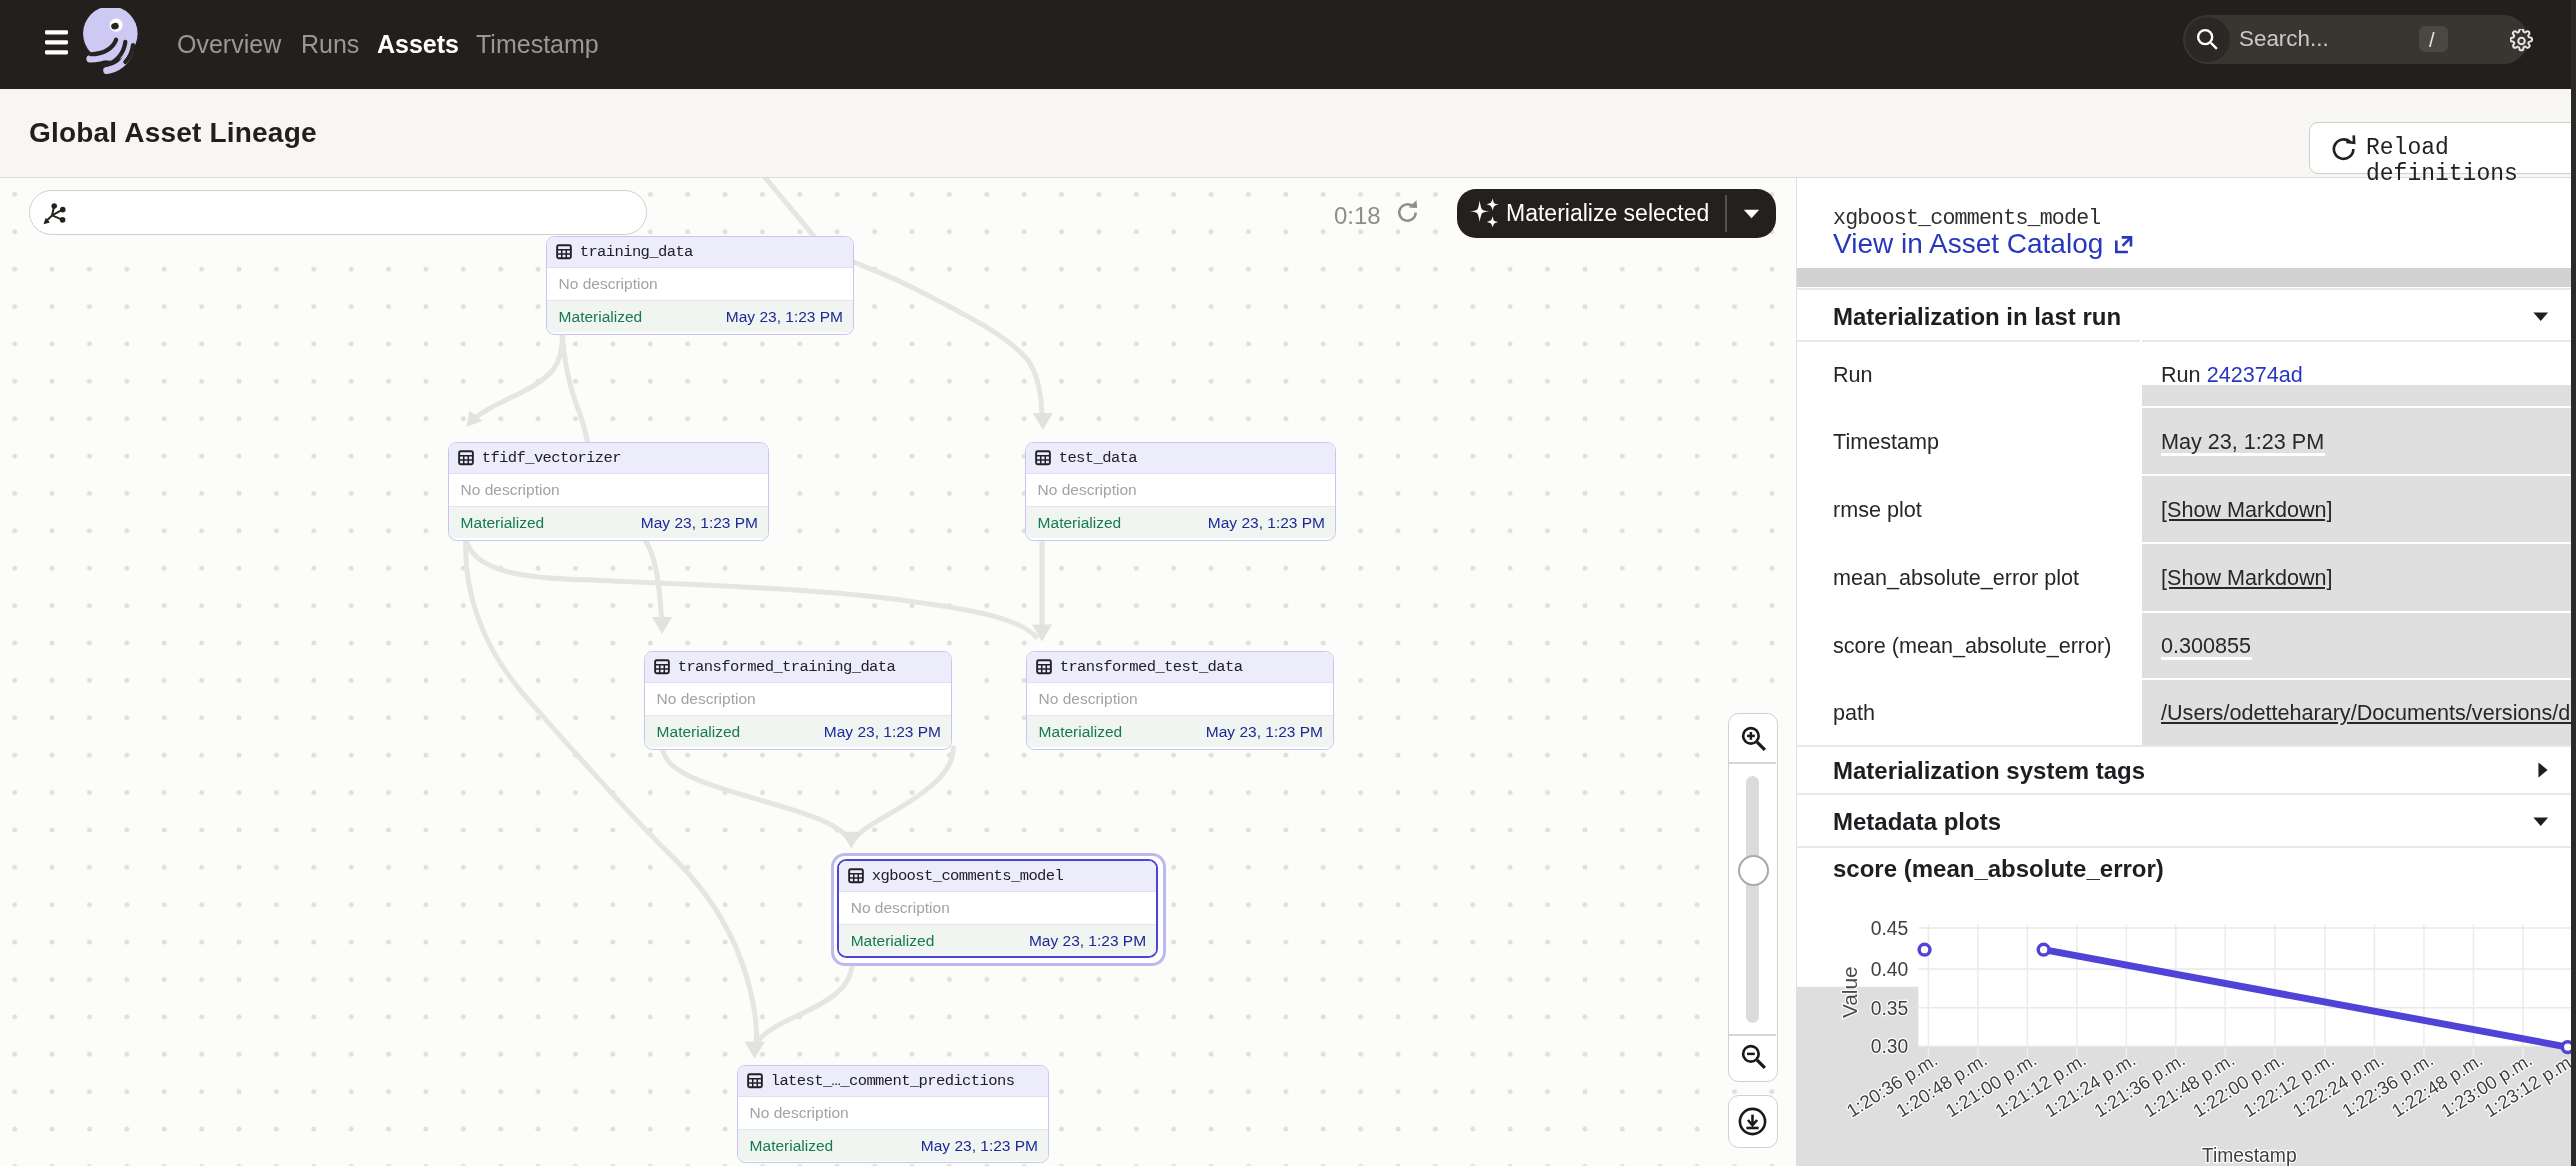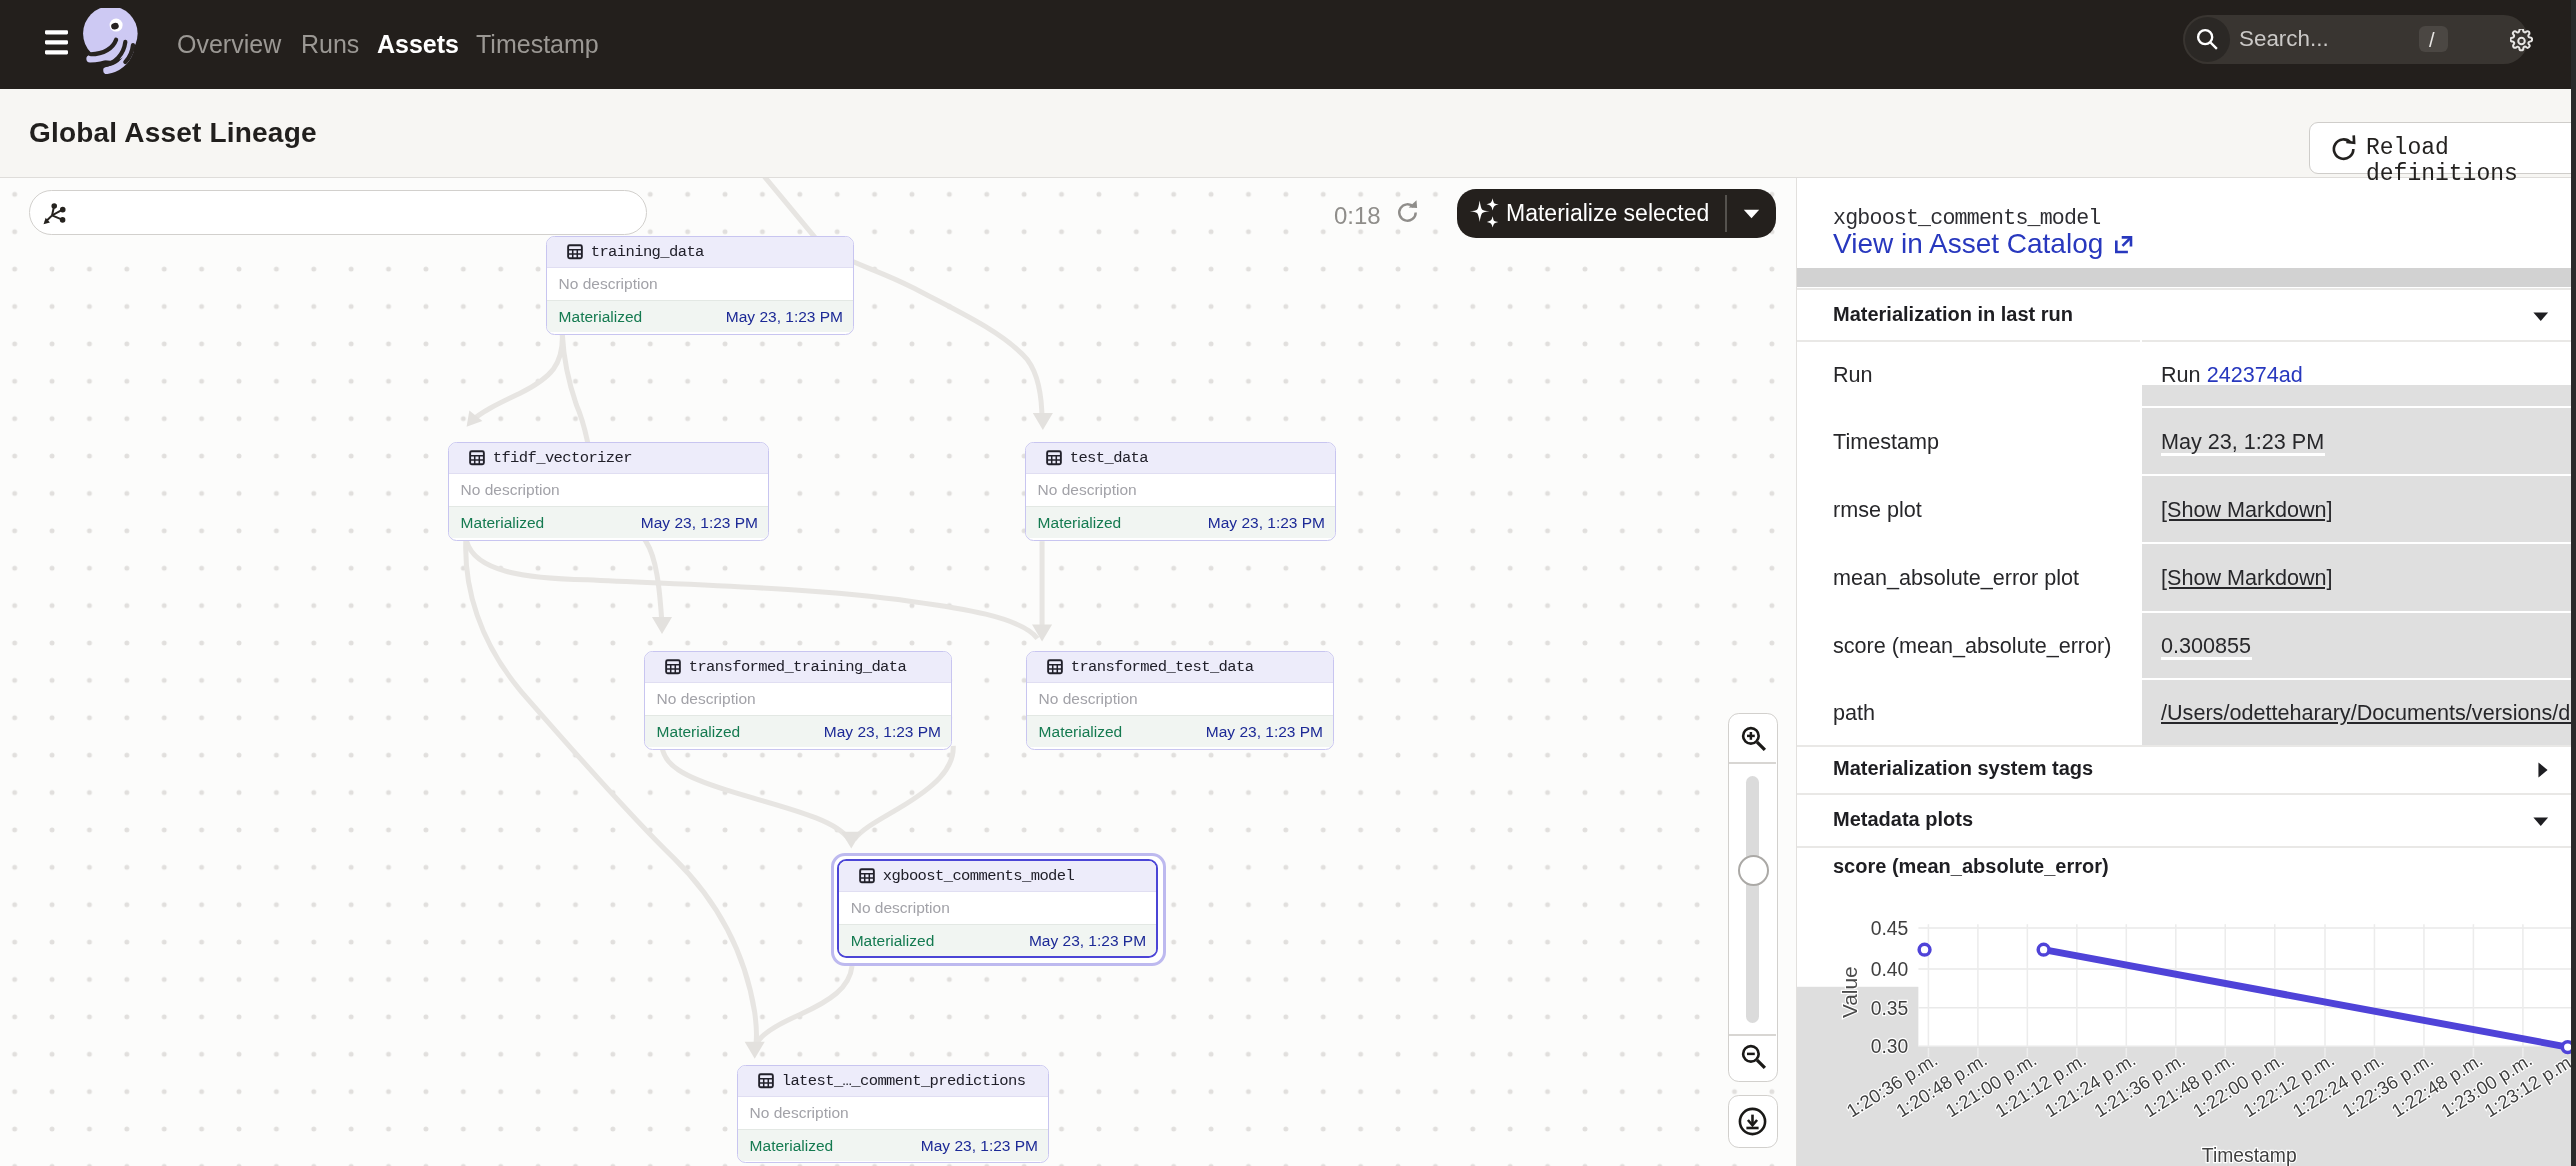--- a/index.html
+++ b/index.html
@@ -12,21 +12,21 @@
   #pagehead { position:absolute; left:0; top:89px; width:2576px; height:89px; background:#F7F6F3;
     border-bottom:1.5px solid #DFDDDA; z-index:25; }
   #pagehead h1 { position:absolute; left:29px; top:28px; font-size:28px; font-weight:700; color:#211F1D; letter-spacing:0.2px; }
   #reloadbtn { position:absolute; left:2309px; top:33px; width:274px; height:52px; background:#fff;
     border:1.5px solid #CFCDCA; border-radius:9px;font-family:Liberation Mono, monospace; }
   #reloadbtn span { position:absolute; left:56px; top:12.4px; font-size:23px; color:#23211F; }
   
   #graph { position:absolute; left:0; top:178px; width:1796px; height:989px; background:#FCFCFB; overflow:hidden; }
   
   .node { position:absolute; border:1.9px solid #C8C5F0; border-radius:8.5px; background:#fff; overflow:hidden; z-index:5; }
-  .nhead { height:31px; background:#EDECFA; border-bottom:0.8px solid #E0DEF2; display:flex; align-items:center; padding-left:20px; }
+  .nhead { height:31px; background:#EDECFA; border-bottom:0.8px solid #E0DEF2; display:flex; align-items:center; padding-left:9px; }
   .nhead svg { margin-right:7.7px; flex:none; }
   .nname { font-family:"Liberation Mono", monospace; font-size:15.5px; color:#21202A; letter-spacing:-0.6px; white-space:nowrap; }
   .ndesc { height:32px; line-height:32px; padding-left:11.6px; font-size:15.5px; color:#A2A2A8; background:#fff; }
   .nfoot { height:32px; background:#F1F5F2; border-top:0.8px solid #E3E8E4; display:flex; align-items:center;
     justify-content:space-between; padding:0 10px 0 11.6px; font-size:15.5px; }
   .mat { color:#147A50; }
   .mdate { color:#1C2996; }
   
   #assetsearch { position:absolute; left:29px; top:11.6px; width:618px; height:45px; background:#fff;
     border:1.5px solid #D2D0CD; border-radius:22.4px; z-index:10; overflow:hidden; }
@@ -42,21 +42,21 @@
   #zoomw .sep { position:absolute; left:0; width:47px; height:1.5px; background:#D8D6D3; }
   #ztrack { position:absolute; left:17px; top:62px; width:13px; height:247px; background:#DBDBDB; border-radius:7px; }
   #zknob { position:absolute; left:8.5px; top:141px; width:31px; height:31px; border-radius:50%; background:#fff; border:2.3px solid #ABA9A6; }
   #dlbtn { position:absolute; left:1728px; top:917px; width:50px; height:53px; background:#fff;
     border:1.5px solid #D2D0CD; border-radius:10.8px; z-index:10; }
   
   #sidebar { position:absolute; left:1796px; top:178px; width:780px; height:989px; background:#fff;
     border-left:1.5px solid #E2E0DD; z-index:20; overflow:hidden; }
   #sidebar .mono { font-family:"Liberation Mono", monospace; }
   .hline { position:absolute; left:0; width:780px; height:1.5px; background:#E9E8E6; }
-  .seclbl { position:absolute; left:36px; font-size:20px; font-weight:700; color:#1E1E22; }
+  .seclbl { position:absolute; left:36px; font-size:24px; font-weight:700; color:#1E1E22; }
   .tlbl { position:absolute; left:36px; font-size:21.6px; color:#27272A; }
   .tval { position:absolute; left:364px; font-size:21.6px; color:#27272A; white-space:nowrap; }
   .wsliver { position:absolute; height:3.1px; background:#fff; }
   .blue { color:#2838BE; }
 </style>
 </head>
 <body>
 
 <div id="graph">
   <svg width="1796" height="989" style="position:absolute;left:0;top:0" viewBox="0 0 2325 1280">

